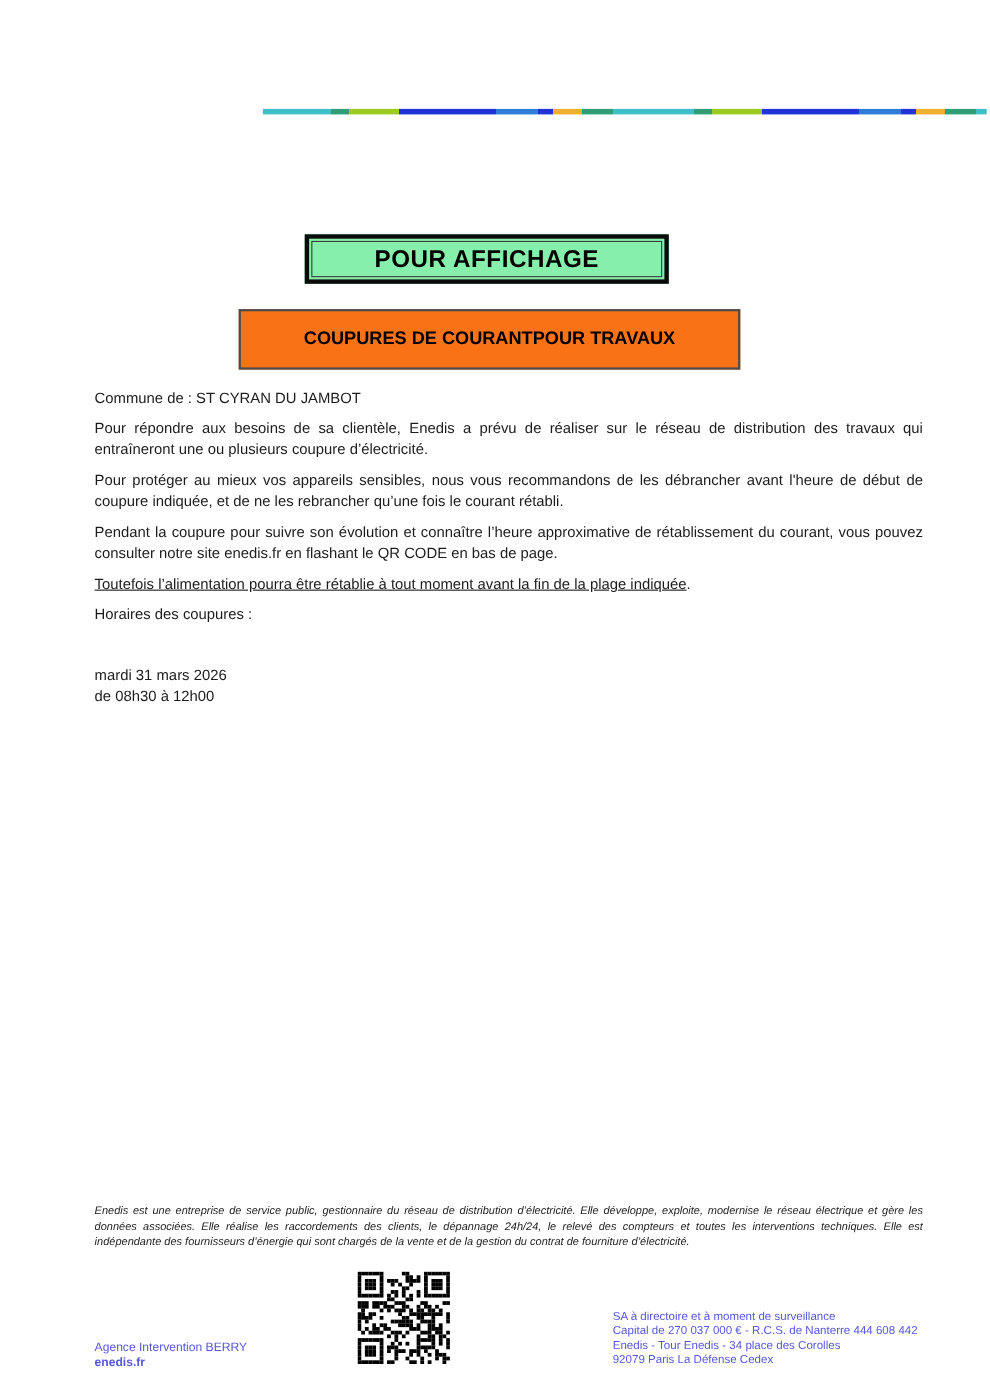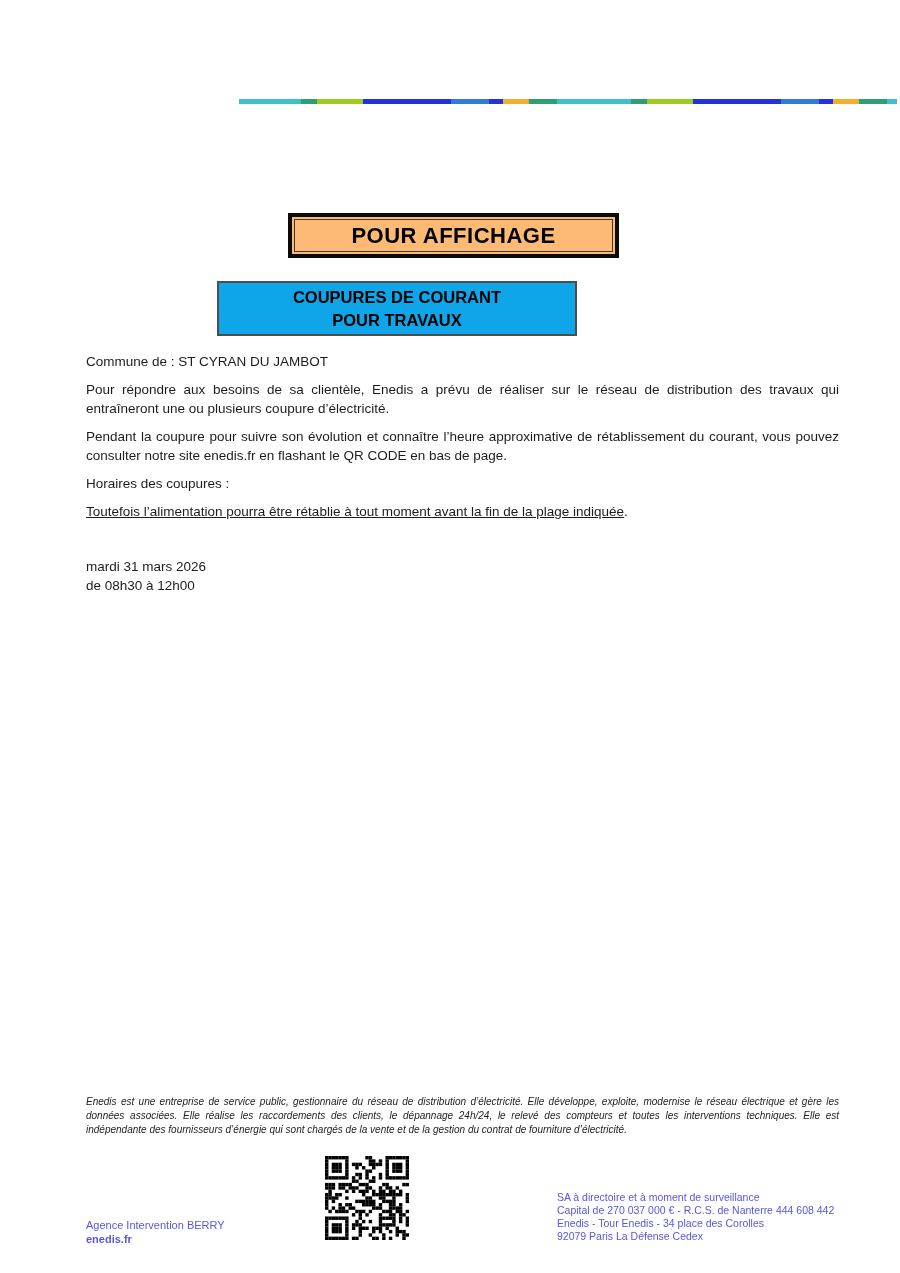--- a/index.html
+++ b/index.html
@@ -17,32 +17,32 @@
   .lg-green{color:#8EC71F;}
   .divider{
     position:absolute;left:239px;top:99px;right:3px;height:5px;
     background:repeating-linear-gradient(90deg,
       #3FBFC9 0 62px, #2F9E77 62px 78px, #9CCB21 78px 124px, #2233D9 124px 212px,
       #2F7CD9 212px 250px, #2233D9 250px 264px, #F0AF2F 264px 290px,
       #2F9E77 290px 318px, #3FBFC9 318px 330px);
   }
   
   .banner{
-    position:absolute;left:288px;top:213px;width:331px;height:45px;
-    border:4px solid #0b0b0b;box-sizing:border-box;background:#fdba74;padding:2px;
+    position:absolute;left:277px;top:213px;width:331px;height:45px;
+    border:4px solid #0b0b0b;box-sizing:border-box;background:#86efac;padding:2px;
   }
   .banner-inner{
     border:1px solid #3c3c3c;height:100%;box-sizing:border-box;
     display:flex;align-items:center;justify-content:center;
     font-size:22px;font-weight:bold;color:#000;letter-spacing:0.5px;
   }
   .subtitle-box{
-    position:absolute;left:217px;top:281px;width:360px;height:55px;
-    border:2px solid #4d4d4d;box-sizing:border-box;background:#0ea5e9;
-    display:flex;flex-direction:column;align-items:center;justify-content:center;
+    position:absolute;left:217px;top:281px;width:456px;height:55px;
+    border:2px solid #4d4d4d;box-sizing:border-box;background:#f97316;
+    display:flex;flex-direction:row;align-items:center;justify-content:center;
     font-size:16.5px;font-weight:bold;color:#000;line-height:23px;
   }
   
   .body{
     position:absolute;left:86px;top:352px;width:753px;
     font-size:13.5px;line-height:19px;color:#1c1c1c;
   }
   .body p{margin:0 0 9px 0;}
   .just{text-align:justify;}
   .ul{text-decoration:underline;}
@@ -77,23 +77,24 @@
   </div>
 
   <div class="subtitle-box">
     <div>COUPURES DE COURANT</div>
     <div>POUR TRAVAUX</div>
   </div>
 
   <div class="body">
     <p>Commune de : ST CYRAN DU JAMBOT</p>
     <p class="just">Pour répondre aux besoins de sa clientèle, Enedis a prévu de réaliser sur le réseau de distribution des travaux qui entraîneront une ou plusieurs coupure d’électricité.</p>
+    <p class="just">Pour protéger au mieux vos appareils sensibles, nous vous recommandons de les débrancher avant l'heure de début de coupure indiquée, et de ne les rebrancher qu’une fois le courant rétabli.</p>
     <p class="just">Pendant la coupure pour suivre son évolution et connaître l’heure approximative de rétablissement du courant, vous pouvez consulter notre site enedis.fr en flashant le QR CODE en bas de page.</p>
+    <p><span class="ul">Toutefois l’alimentation pourra être rétablie à tout moment avant la fin de la plage indiquée</span><span>.</span></p>
     <p>Horaires des coupures :</p>
-    <p><span class="ul">Toutefois l’alimentation pourra être rétablie à tout moment avant la fin de la plage indiquée</span><span>.</span></p>
     <div class="schedule">
       <div>mardi 31 mars 2026</div>
       <div>de 08h30 à 12h00</div>
     </div>
   </div>
 
   <p class="fineprint">Enedis est une entreprise de service public, gestionnaire du réseau de distribution d’électricité. Elle développe, exploite, modernise le réseau électrique et gère les données associées. Elle réalise les raccordements des clients, le dépannage 24h/24, le relevé des compteurs et toutes les interventions techniques. Elle est indépendante des fournisseurs d’énergie qui sont chargés de la vente et de la gestion du contrat de fourniture d’électricité.</p>
 
   <svg id="qr" class="qr" viewBox="0 0 25 25" xmlns="http://www.w3.org/2000/svg">
       <rect x="0" y="0" width="1.02" height="1.02" fill="#000"></rect>

